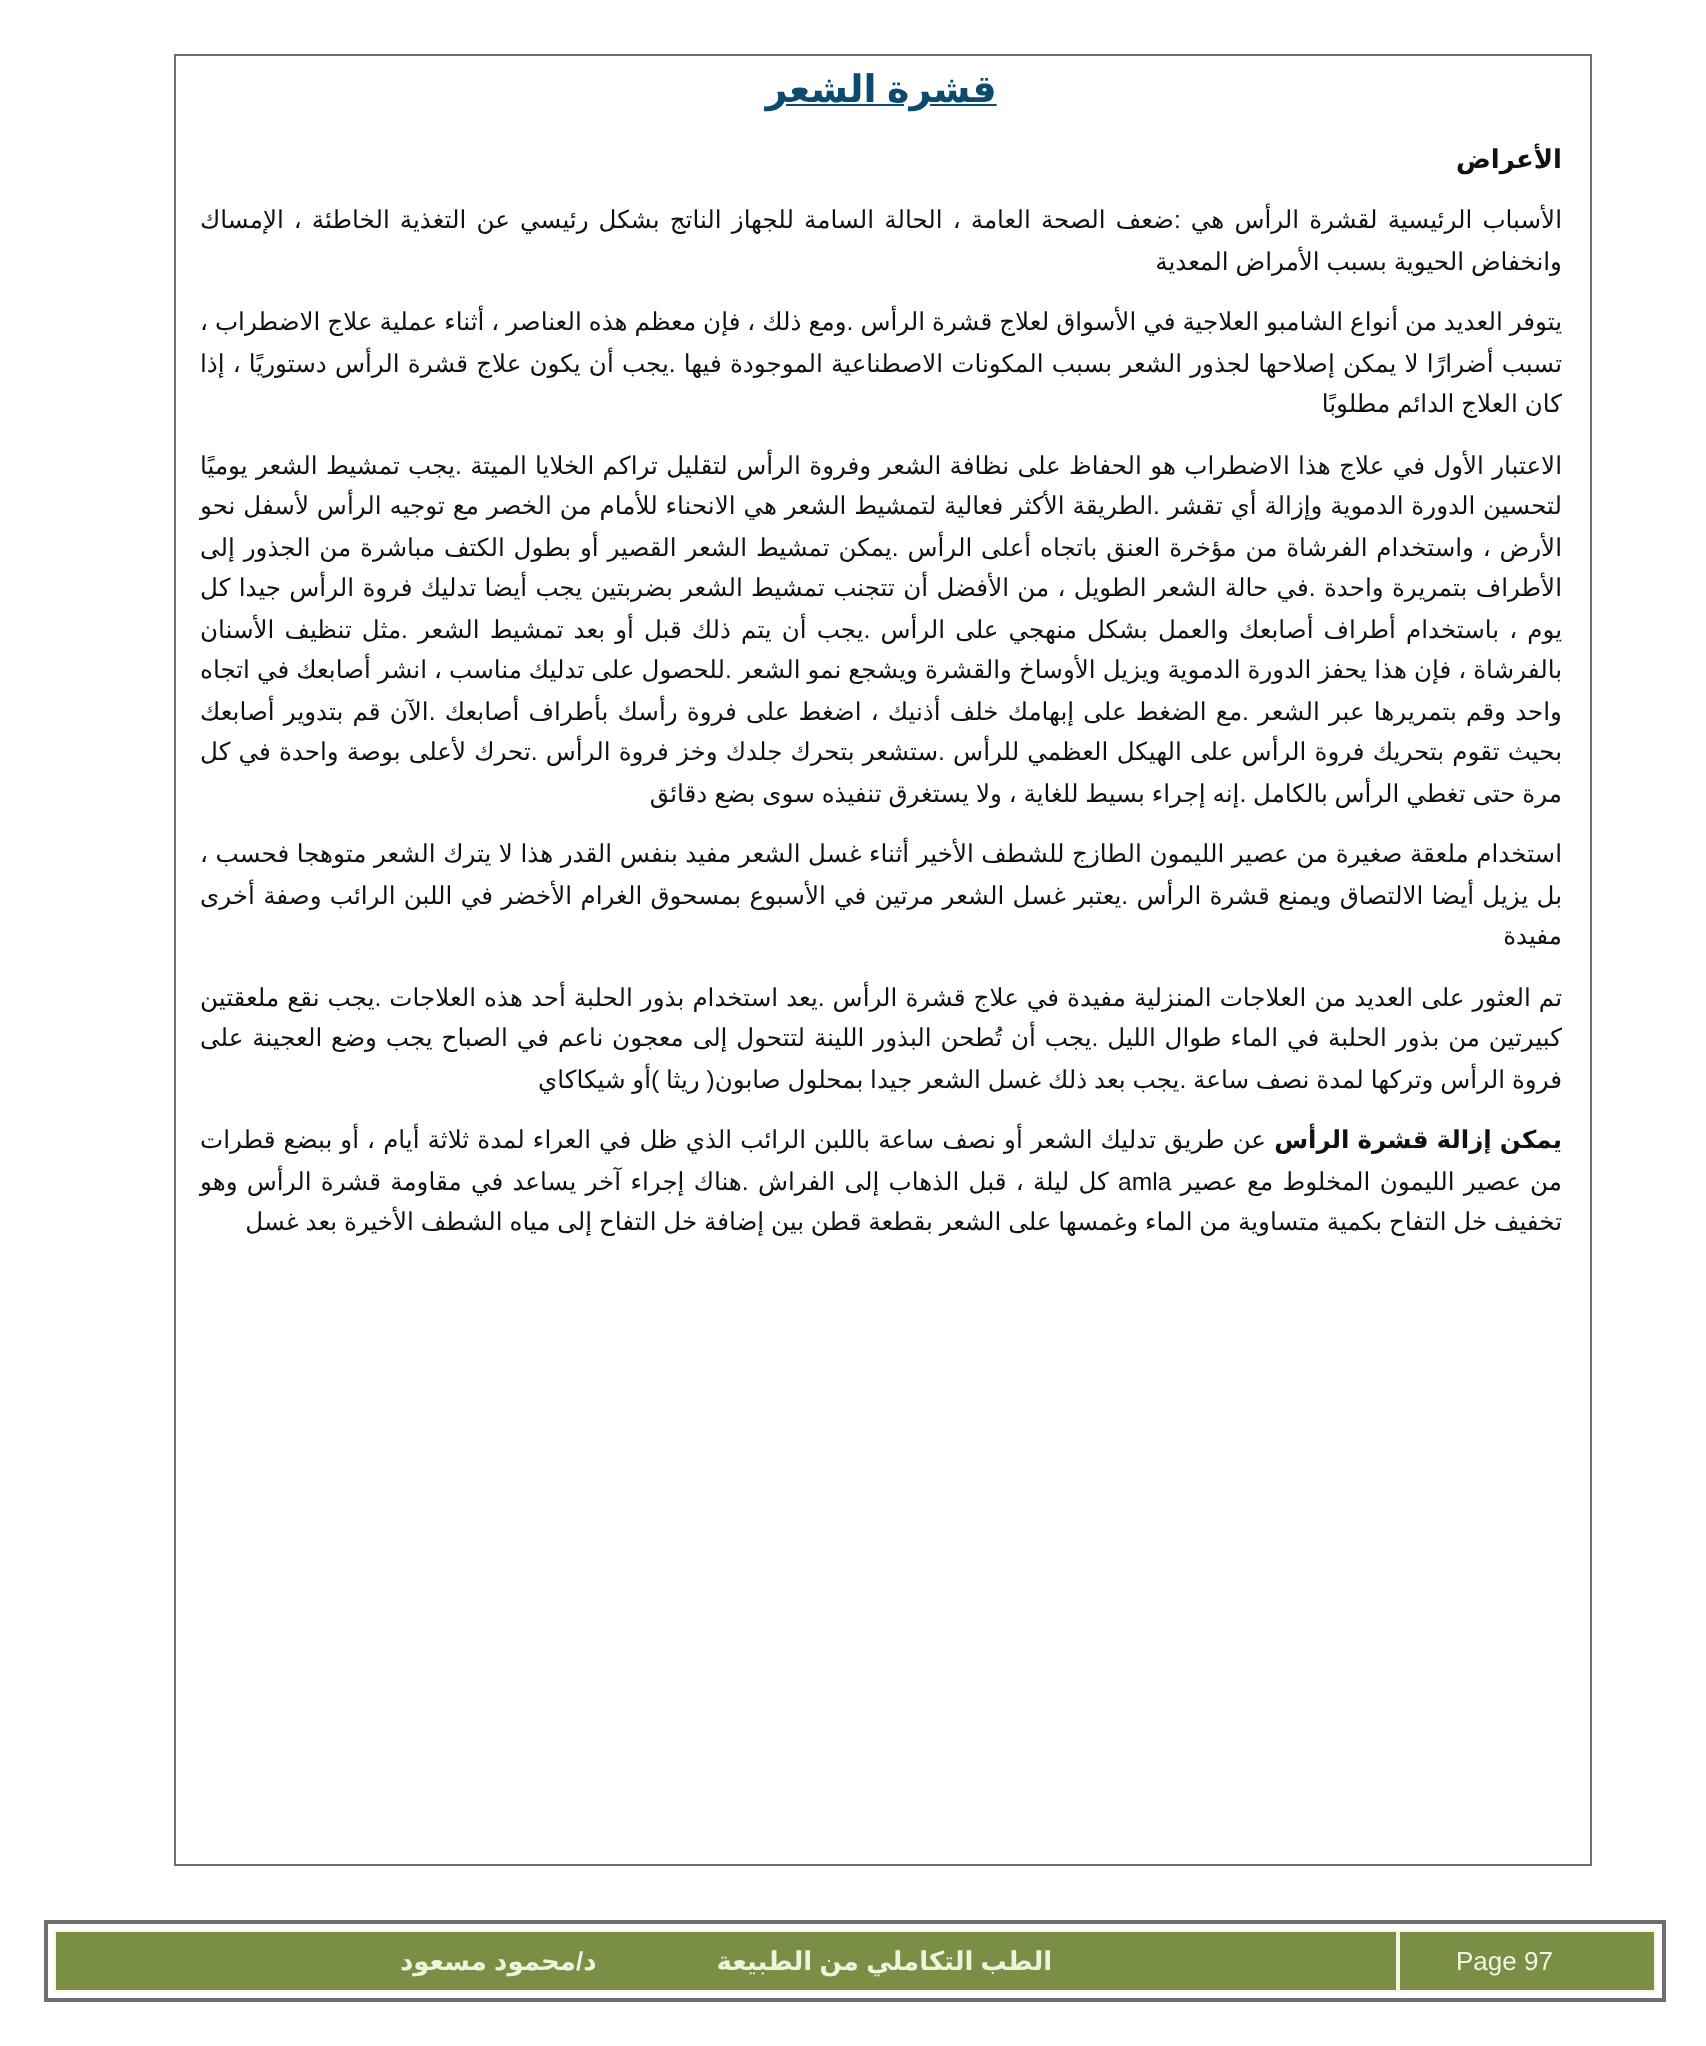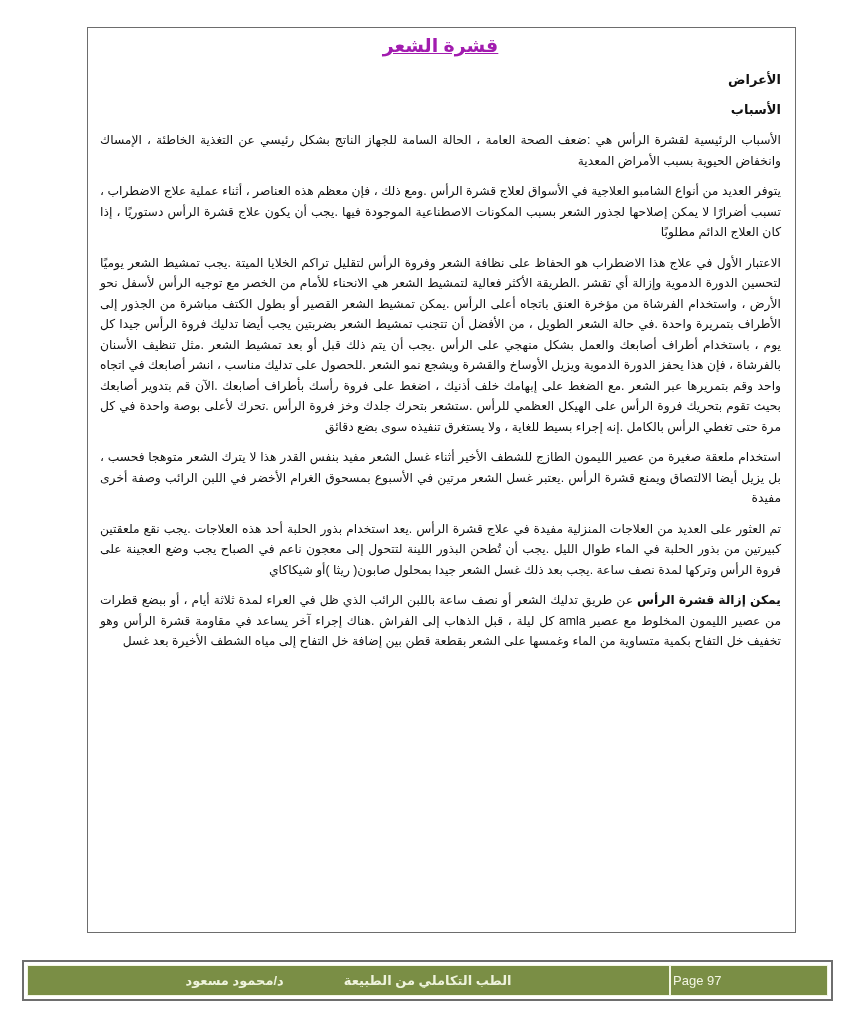--- a/index.html
+++ b/index.html
@@ -1,52 +1,51 @@
 <!DOCTYPE html>
 <html><head>
 <meta charset="utf-8">
 <style>
   html, body { margin: 0; padding: 0; background: #ffffff; }
   body { width: 853px; height: 1023px; position: relative; overflow: hidden;
          font-family: "Liberation Sans", "DejaVu Sans", sans-serif; color: #111; }
   .page-frame { position: absolute; left: 87px; top: 27px; width: 709px; height: 906px;
                 border: 1px solid #6d6d6d; box-sizing: border-box; overflow: hidden; }
   .content { direction: rtl; text-align: justify; padding: 0 14px 0 12px; }
-  .doc-title { text-align: center; color: #a21caf; font-weight: bold; font-size: 19px;
+  .doc-title { text-align: center; color: #0c4a6e; font-weight: bold; font-size: 19px;
                text-decoration: underline; margin: 6px 0 12px 0; line-height: 24px; }
   .para { font-size: 12.3px; line-height: 20.5px; margin: 0 0 10px 0; text-align: justify;
           text-align-last: right; }
   .heading { font-size: 13px; font-weight: bold; margin: 4px 0 10px 0; line-height: 20px; }
   .heading.u { text-decoration: underline; }
   .strong { font-weight: bold; }
   .ltr { direction: ltr; unicode-bidi: embed; margin-top: 28px; }
 
   .footer-frame { position: absolute; left: 22px; top: 960px; width: 811px; height: 41px;
                   border: 2px solid #6e6e6e; box-sizing: border-box; background: #fff; }
   .footer-inner { position: absolute; left: 3px; top: 3px; right: 3px; bottom: 3px; display: flex;
                   background: #f3f6e3; }
   .footer-main { flex: 1; background: #7a8e45; margin: 1px 2px 1px 1px; display: flex;
                  align-items: center; justify-content: center; direction: rtl;
                  color: #eef3dc; font-size: 13px; letter-spacing: 3px; font-weight: bold; }
   .footer-main span { margin: 0 30px; }
-  .footer-page { width: 156px; background: #7a8e45; margin: 1px 1px 1px 0; color: #f3f6e3;
-                 font-size: 13px; display: flex; align-items: center; padding-left: 2px;
+  .footer-page { width: 127px; background: #7a8e45; margin: 1px 1px 1px 0; color: #f3f6e3;
+                 font-size: 13px; display: flex; align-items: center; padding-left: 28px;
                  box-sizing: border-box; }
 </style>
 </head>
 <body>
 
 <div class="page-frame">
   <div class="content">
     <div class="doc-title">قشرة الشعر</div>
 
 
     <div class="heading">الأعراض</div>
 
-    <div class="heading">الأسباب</div>
     <p class="para">الأسباب الرئيسية لقشرة الرأس هي :ضعف الصحة العامة ، الحالة السامة للجهاز الناتج بشكل رئيسي عن التغذية الخاطئة ، الإمساك وانخفاض الحيوية بسبب الأمراض المعدية</p>
 
     <p class="para">يتوفر العديد من أنواع الشامبو العلاجية في الأسواق لعلاج قشرة الرأس .ومع ذلك ، فإن معظم هذه العناصر ، أثناء عملية علاج الاضطراب ، تسبب أضرارًا لا يمكن إصلاحها لجذور الشعر بسبب المكونات الاصطناعية الموجودة فيها .يجب أن يكون علاج قشرة الرأس دستوريًا ، إذا كان العلاج الدائم مطلوبًا</p>
     <p class="para">الاعتبار الأول في علاج هذا الاضطراب هو الحفاظ على نظافة الشعر وفروة الرأس لتقليل تراكم الخلايا الميتة .يجب تمشيط الشعر يوميًا لتحسين الدورة الدموية وإزالة أي تقشر .الطريقة الأكثر فعالية لتمشيط الشعر هي الانحناء للأمام من الخصر مع توجيه الرأس لأسفل نحو الأرض ، واستخدام الفرشاة من مؤخرة العنق باتجاه أعلى الرأس .يمكن تمشيط الشعر القصير أو بطول الكتف مباشرة من الجذور إلى الأطراف بتمريرة واحدة .في حالة الشعر الطويل ، من الأفضل أن تتجنب تمشيط الشعر بضربتين يجب أيضا تدليك فروة الرأس جيدا كل يوم ، باستخدام أطراف أصابعك والعمل بشكل منهجي على الرأس .يجب أن يتم ذلك قبل أو بعد تمشيط الشعر .مثل تنظيف الأسنان بالفرشاة ، فإن هذا يحفز الدورة الدموية ويزيل الأوساخ والقشرة ويشجع نمو الشعر .للحصول على تدليك مناسب ، انشر أصابعك في اتجاه واحد وقم بتمريرها عبر الشعر .مع الضغط على إبهامك خلف أذنيك ، اضغط على فروة رأسك بأطراف أصابعك .الآن قم بتدوير أصابعك بحيث تقوم بتحريك فروة الرأس على الهيكل العظمي للرأس .ستشعر بتحرك جلدك وخز فروة الرأس .تحرك لأعلى بوصة واحدة في كل مرة حتى تغطي الرأس بالكامل .إنه إجراء بسيط للغاية ، ولا يستغرق تنفيذه سوى بضع دقائق</p>
     <p class="para">استخدام ملعقة صغيرة من عصير الليمون الطازج للشطف الأخير أثناء غسل الشعر مفيد بنفس القدر هذا لا يترك الشعر متوهجا فحسب ، بل يزيل أيضا الالتصاق ويمنع قشرة الرأس .يعتبر غسل الشعر مرتين في الأسبوع بمسحوق الغرام الأخضر في اللبن الرائب وصفة أخرى مفيدة</p>
     <p class="para">تم العثور على العديد من العلاجات المنزلية مفيدة في علاج قشرة الرأس .يعد استخدام بذور الحلبة أحد هذه العلاجات .يجب نقع ملعقتين كبيرتين من بذور الحلبة في الماء طوال الليل .يجب أن تُطحن البذور اللينة لتتحول إلى معجون ناعم في الصباح يجب وضع العجينة على فروة الرأس وتركها لمدة نصف ساعة .يجب بعد ذلك غسل الشعر جيدا بمحلول صابون( ريثا )أو شيكاكاي</p>
     <p class="para"><span class="strong">يمكن إزالة قشرة الرأس</span><span> عن طريق تدليك الشعر أو نصف ساعة باللبن الرائب الذي ظل في العراء لمدة ثلاثة أيام ، أو ببضع قطرات من عصير الليمون المخلوط مع عصير </span><span class="ltr">amla</span><span> كل ليلة ، قبل الذهاب إلى الفراش .هناك إجراء آخر يساعد في مقاومة قشرة الرأس وهو تخفيف خل التفاح بكمية متساوية من الماء وغمسها على الشعر بقطعة قطن بين إضافة خل التفاح إلى مياه الشطف الأخيرة بعد غسل</span></p>
   </div>
 </div>
 

